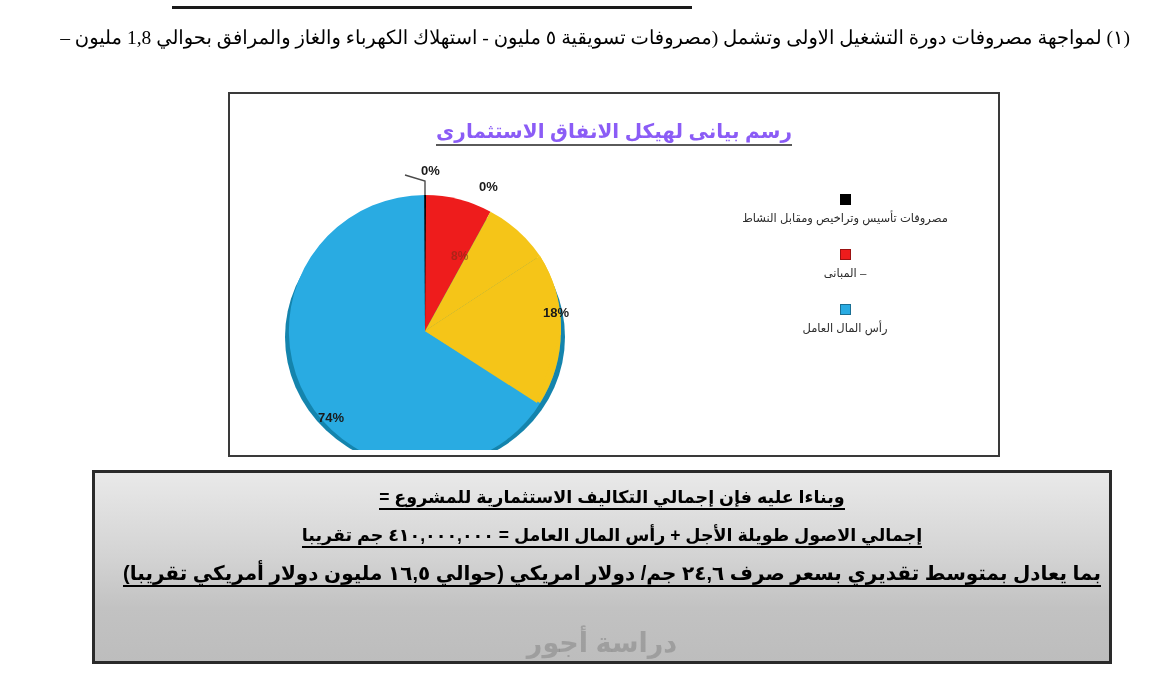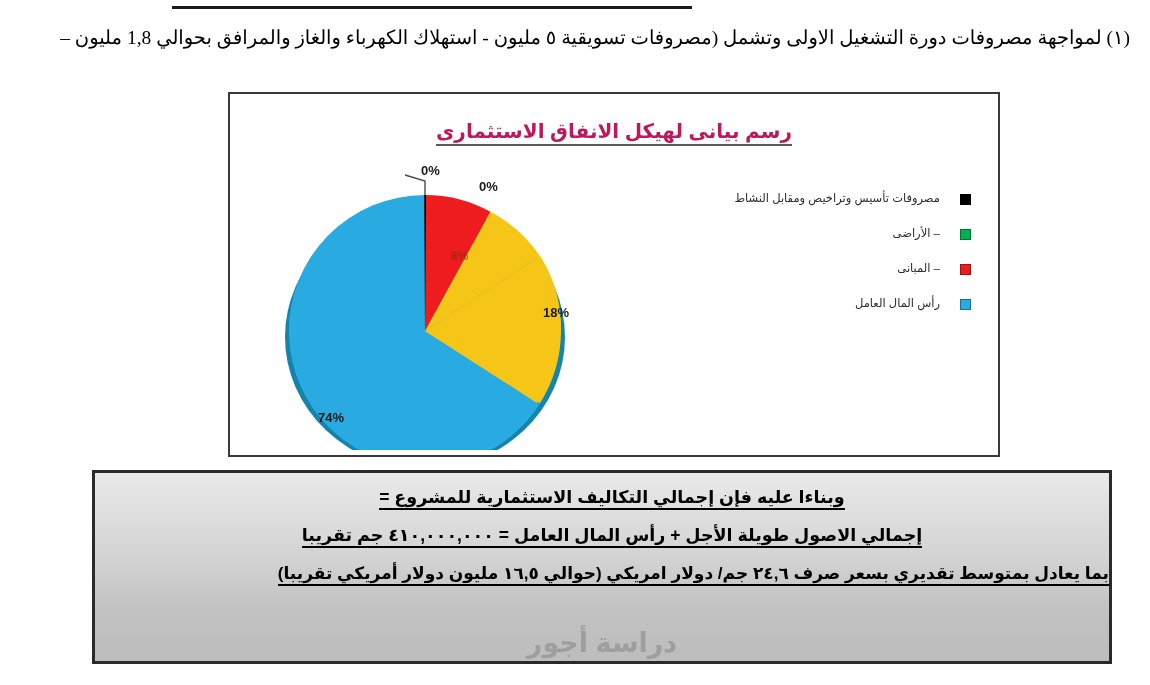--- a/index.html
+++ b/index.html
@@ -69,21 +69,21 @@
     position: absolute;
     top: 20px;
     left: 0;
     width: 100%;
     text-align: center;
     direction: rtl;
     font-family: "Liberation Sans", "DejaVu Sans", sans-serif;
     font-weight: bold;
     font-size: 20px;
     letter-spacing: 0.5px;
-    color: #be185d;
+    color: #8b5cf6;
   }
   .chart-title span {
     border-bottom: 2px solid #5a5a5a;
     padding-bottom: 2px;
   }
 
   
   .pie-wrap {
     position: absolute;
     left: 38px;
@@ -112,21 +112,22 @@
     position: absolute;
     right: 22px;
     top: 92px;
     width: 252px;
     direction: rtl;
   }
   .legend-item {
     display: flex;
     align-items: center;
     margin-bottom: 21px;
-    gap: 20px;
+    gap: 6px;
+    flex-direction: column;
   }
   .legend-swatch {
     width: 11px;
     height: 11px;
     flex: 0 0 11px;
     margin-top: 3px;
     border: 1px solid rgba(0,0,0,.35);
     box-sizing: border-box;
   }
   .legend-text {
@@ -159,21 +160,21 @@
     color: #000000;
     margin: 0 0 17px 0;
     white-space: nowrap;
     padding-left: 20px;
   }
   .concl-line u {
     text-decoration: none;
     border-bottom: 2px solid #000;
     padding-bottom: 1px;
   }
-  .concl-line.l5 { font-size: 17px; text-align: right; }
+  .concl-line.l5 { font-size: 20px; }
   .watermark {
     position: absolute;
     left: 0;
     bottom: 2px;
     width: 100%;
     text-align: center;
     direction: rtl;
     font-family: "Liberation Sans", "DejaVu Sans", sans-serif;
     font-size: 27px;
     font-weight: bold;
@@ -228,24 +229,20 @@
       <span class="pct-label pct-0b">0%</span>
       <span class="pct-label pct-red">8%</span>
       <span class="pct-label pct-yel">18%</span>
       <span class="pct-label pct-blue">74%</span>
     </div>
 
     <div class="legend">
       <div class="legend-item">
         <span class="legend-swatch" style="background:#000000"></span>
         <span class="legend-text">مصروفات تأسيس وتراخيص ومقابل النشاط</span>
-      </div>
-      <div class="legend-item">
-        <span class="legend-swatch" style="background:#00B050"></span>
-        <span class="legend-text">– الأراضى</span>
       </div>
       <div class="legend-item">
         <span class="legend-swatch" style="background:#EE1C1C"></span>
         <span class="legend-text">– المبانى</span>
       </div>
       <div class="legend-item">
         <span class="legend-swatch" style="background:#29ABE2"></span>
         <span class="legend-text">رأس المال العامل</span>
       </div>
     </div>

